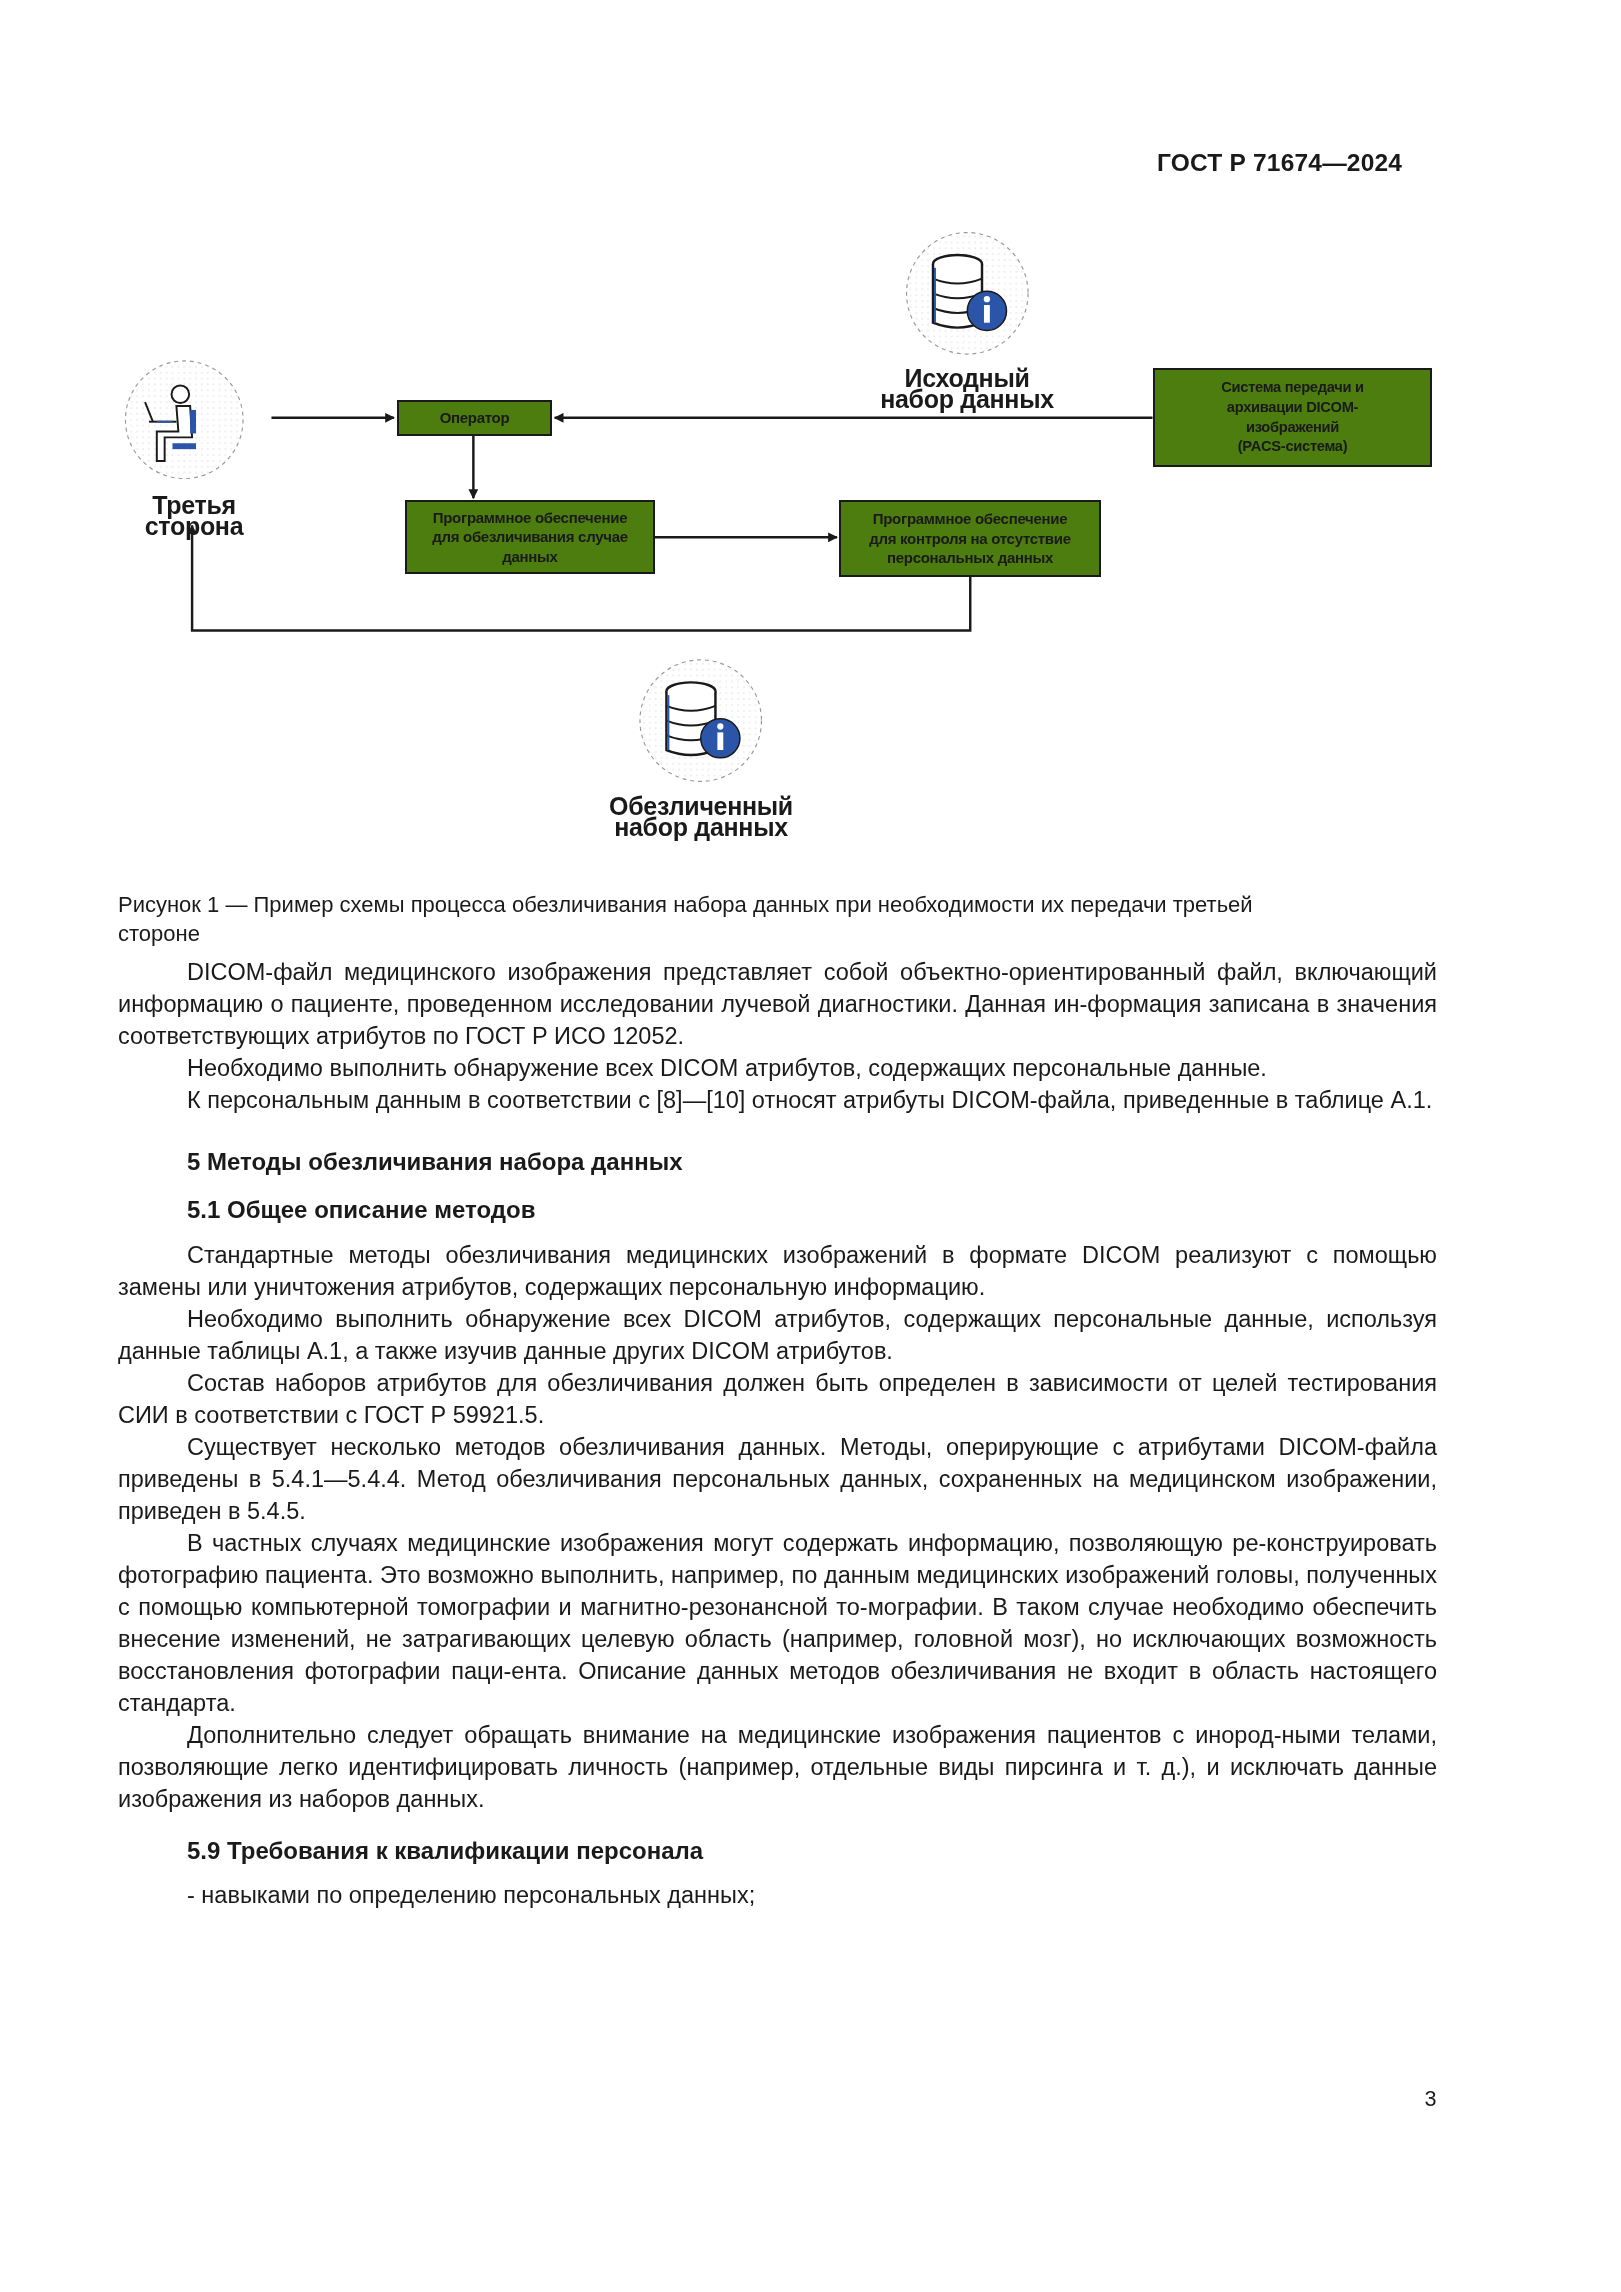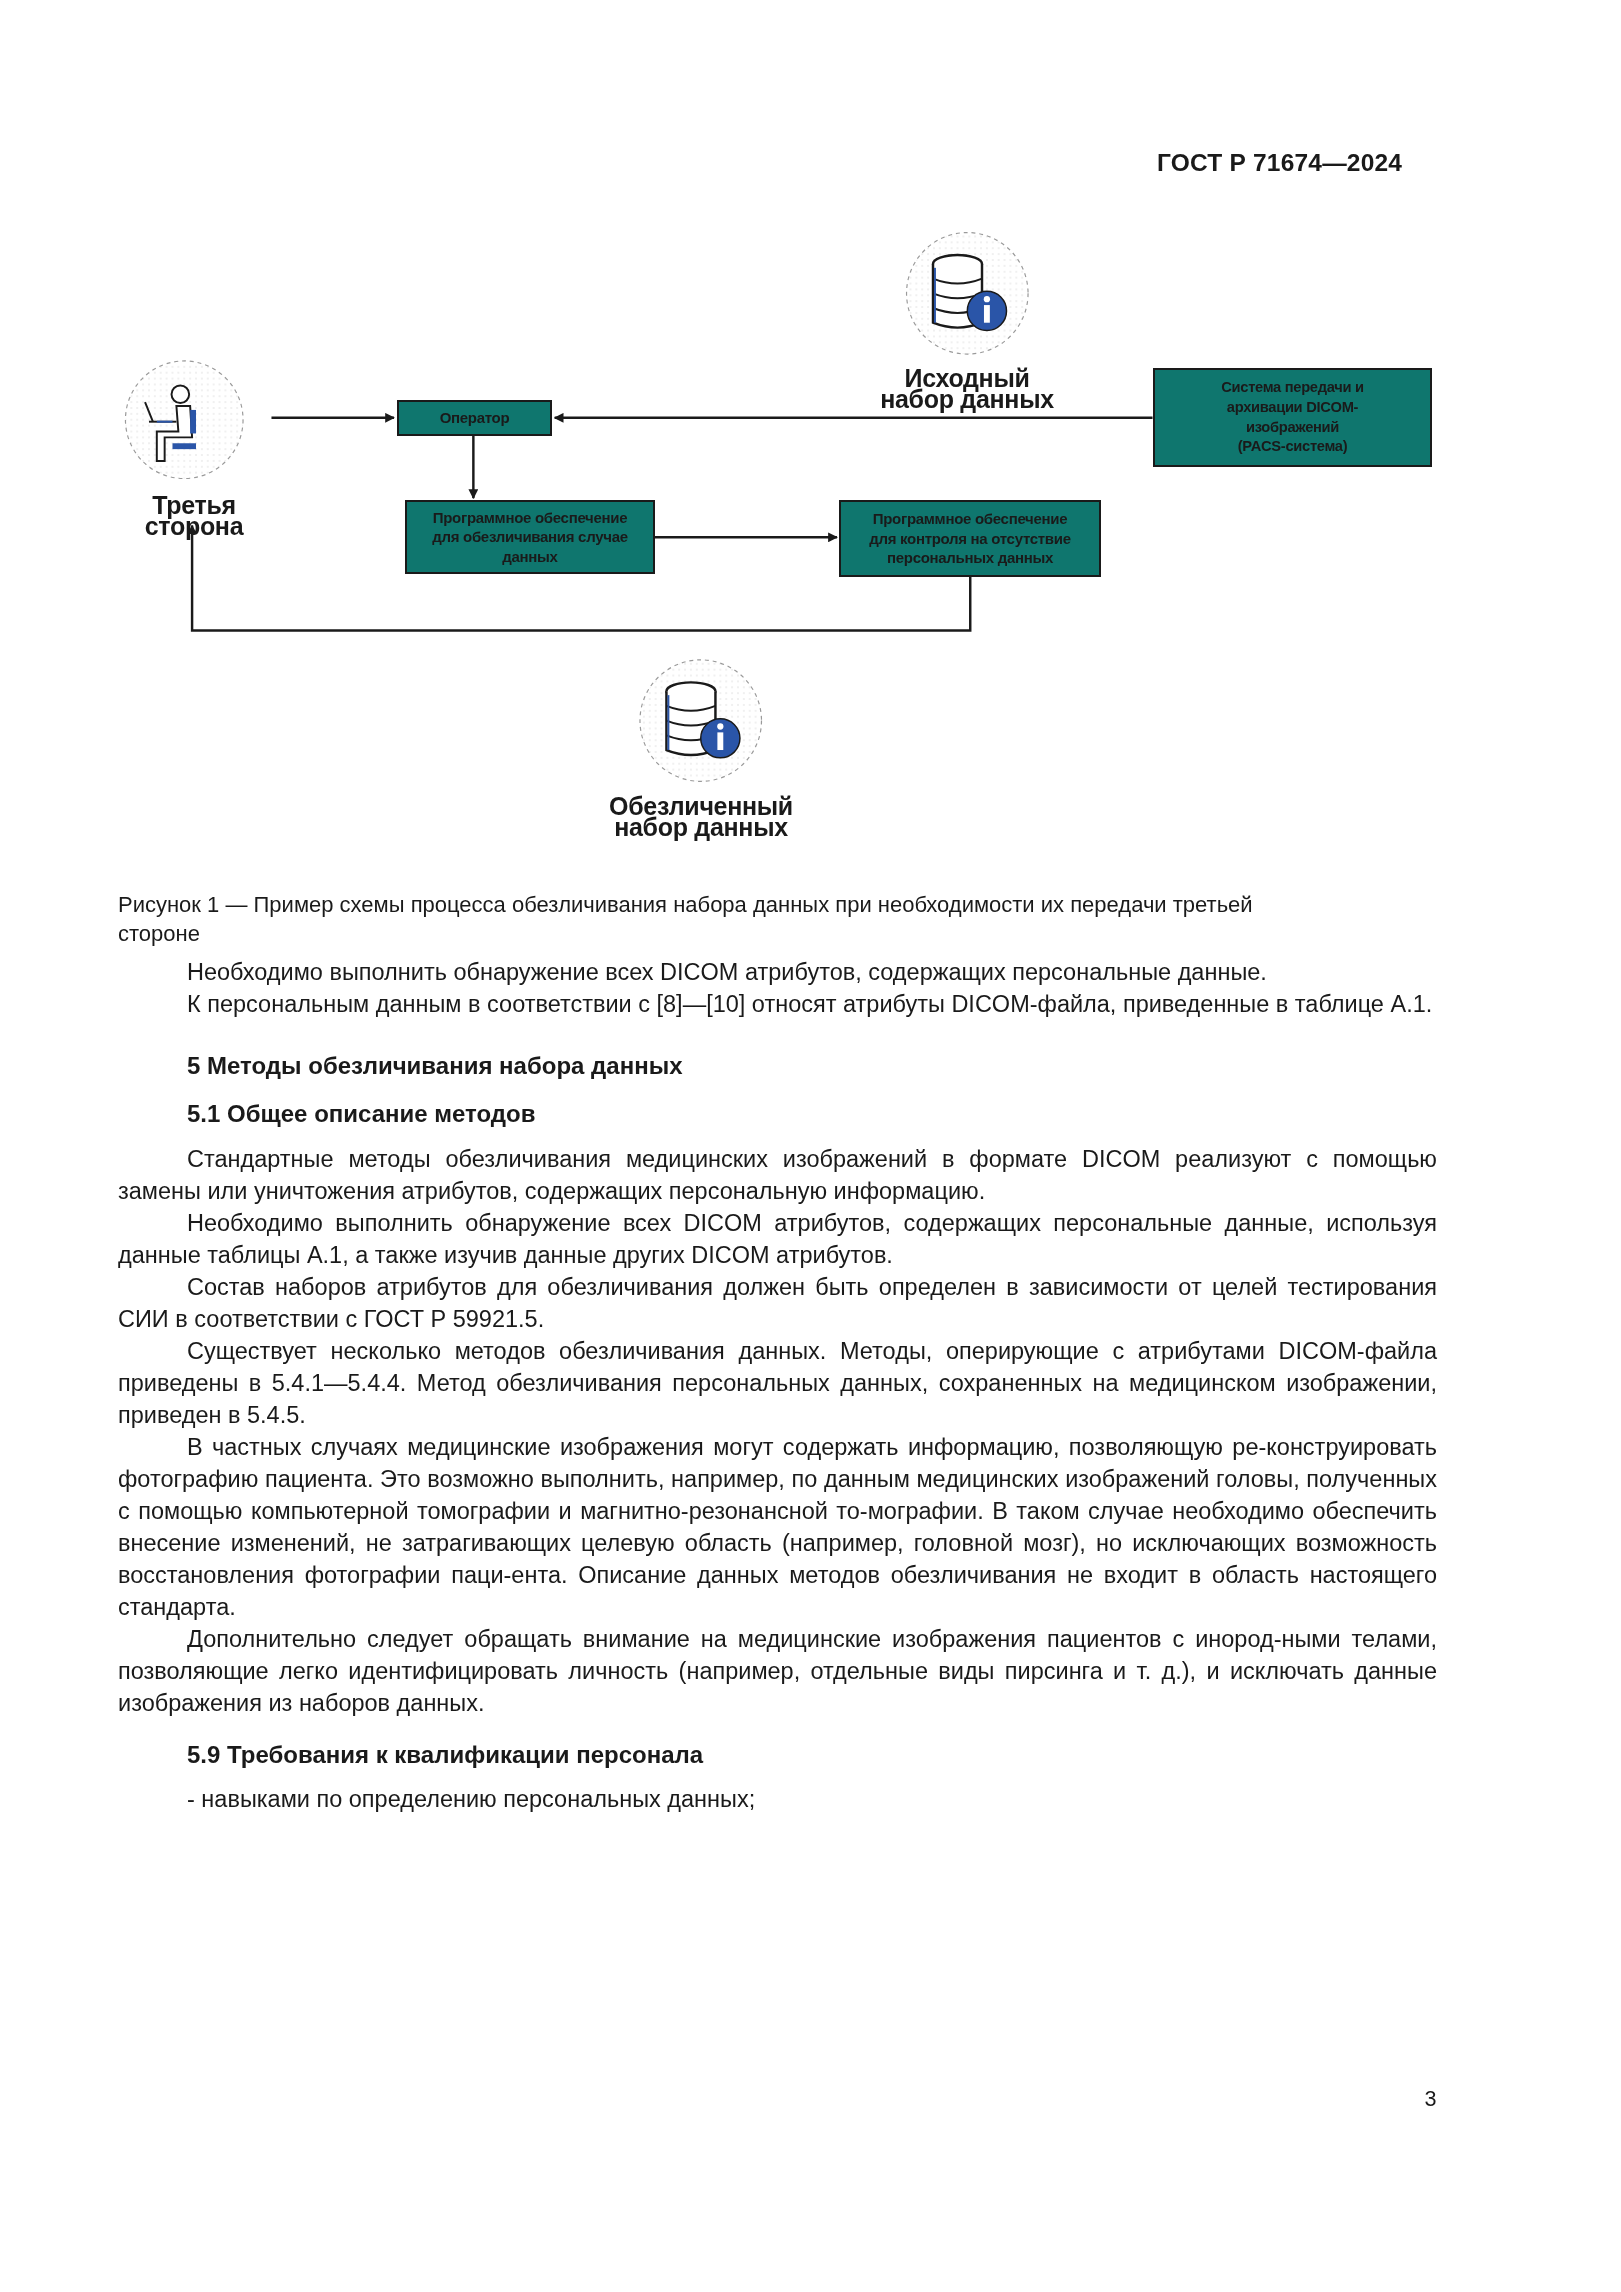--- a/index.html
+++ b/index.html
@@ -2,21 +2,21 @@
 <html><head>
 <meta charset="utf-8">
 <style>
   html, body { margin:0; padding:0; background:#ffffff; }
   body { width:1621px; height:2293px; position:relative; overflow:hidden;
          font-family:"Liberation Sans", sans-serif; color:#1a1a1a; }
   .abs { position:absolute; }
   .header { left:1157px; top:149px; width:274px; text-align:left;
             font-weight:bold; font-size:24.5px; letter-spacing:0.2px; }
   .diagram { left:0; top:0; width:1621px; height:863px; }
-  .box { position:absolute; border:2.9px solid #1a1a1a; background:#0f766e;
+  .box { position:absolute; border:2.9px solid #1a1a1a; background:#4d7c0f;
          display:flex; align-items:center; justify-content:center; text-align:center;
          font-size:15px; font-weight:bold; line-height:19.6px; box-sizing:border-box;
          letter-spacing:-0.3px; }
   .diag-label { position:absolute; text-align:center; font-weight:bold; font-size:25px;
                 line-height:20.6px; letter-spacing:-0.3px; }
   .caption { left:118px; top:890px; width:1313px; text-align:left; font-size:22px;
              line-height:29px; }
   .body-text { left:118px; top:956px; width:1319px; font-size:23.5px; line-height:32px; }
   .p { text-indent:69px; text-align:justify; margin:0; }
   .h1 { font-weight:bold; font-size:24px; margin:25.5px 0 0 69px; line-height:39px; }
@@ -129,20 +129,21 @@
     <div>набор данных</div>
   </div>
 </div>
 
 <div class="abs caption">
   <div>Рисунок 1 — Пример схемы процесса обезличивания набора данных при необходимости их передачи третьей</div>
   <div>стороне</div>
 </div>
 
 <div class="abs body-text">
+  <p class="p">DICOM-файл медицинского изображения представляет собой объектно-ориентированный файл, включающий информацию о пациенте, проведенном исследовании лучевой диагностики. Данная ин-формация записана в значения соответствующих атрибутов по ГОСТ Р ИСО 12052.</p>
   <p class="p">Необходимо выполнить обнаружение всех DICOM атрибутов, содержащих персональные данные.</p>
   <p class="p">К персональным данным в соответствии с [8]—[10] относят атрибуты DICOM-файла, приведенные в таблице А.1.</p>
 
   <div class="h1">5 Методы обезличивания набора данных</div>
   <div class="h2">5.1 Общее описание методов</div>
 
   <p class="p">Стандартные методы обезличивания медицинских изображений в формате DICOM реализуют с помощью замены или уничтожения атрибутов, содержащих персональную информацию.</p>
   <p class="p">Необходимо выполнить обнаружение всех DICOM атрибутов, содержащих персональные данные, используя данные таблицы А.1, а также изучив данные других DICOM атрибутов.</p>
   <p class="p">Состав наборов атрибутов для обезличивания должен быть определен в зависимости от целей тестирования СИИ в соответствии с ГОСТ Р 59921.5.</p>
   <p class="p">Существует несколько методов обезличивания данных. Методы, оперирующие с атрибутами DICOM-файла приведены в 5.4.1—5.4.4. Метод обезличивания персональных данных, сохраненных на медицинском изображении, приведен в 5.4.5.</p>

